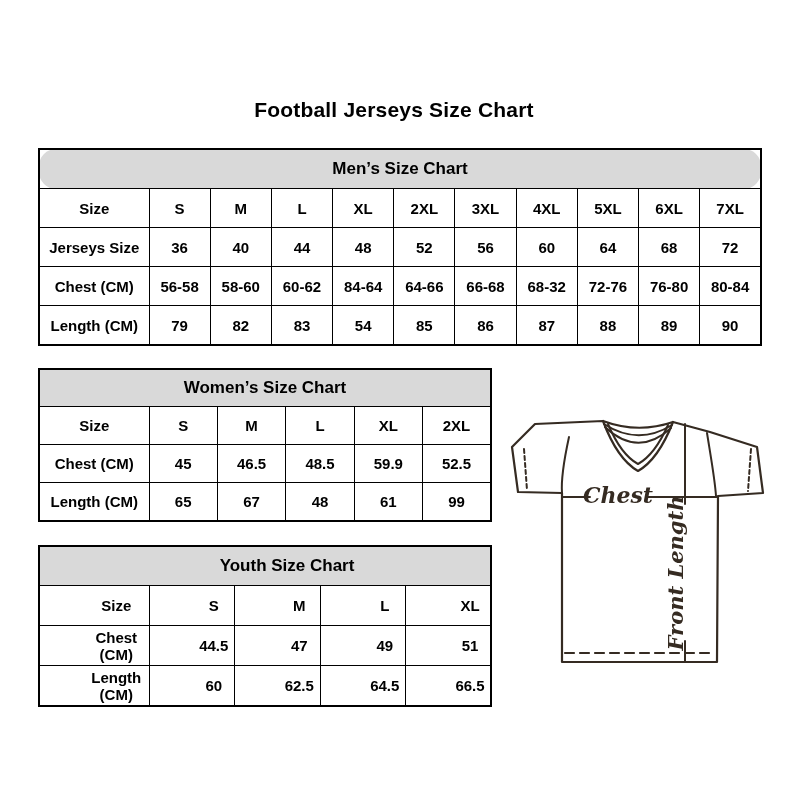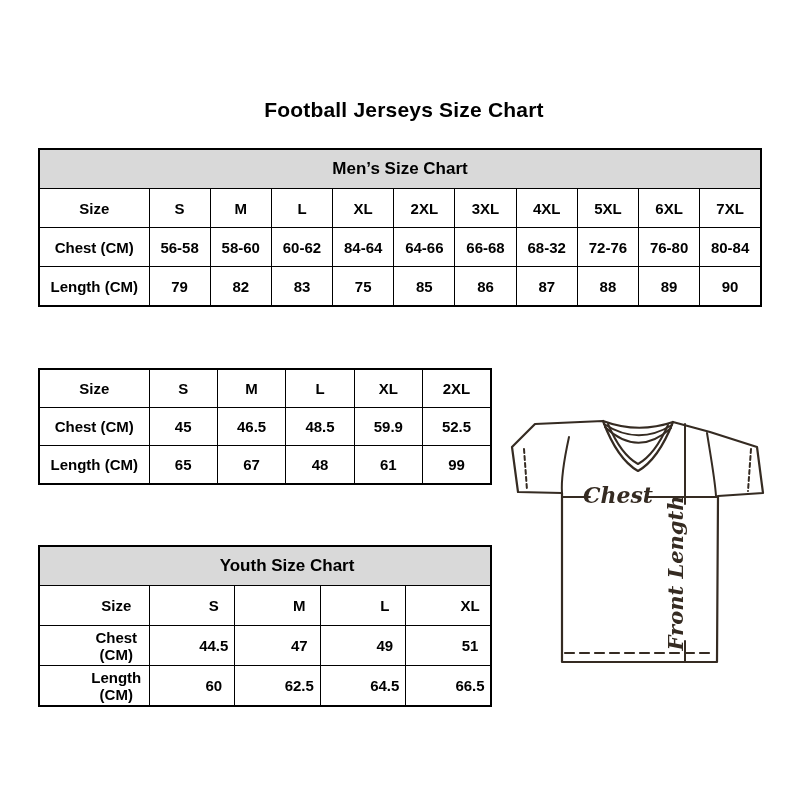--- a/index.html
+++ b/index.html
@@ -1,35 +1,35 @@
 <!DOCTYPE html>
 <html><head>
 <meta charset="utf-8">
 <style>
   html,body { margin:0; padding:0; background:#ffffff; }
   .page {
     position:relative; width:800px; height:800px; background:#ffffff;
     font-family:"Liberation Sans", sans-serif; color:#000; overflow:hidden;
   }
   .title {
-    position:absolute; left:14px; top:98px; width:780px;
+    position:absolute; left:4px; top:98px; width:780px;
     text-align:center; font-size:21px; font-weight:bold; letter-spacing:.2px;
   }
   .tblwrap { position:absolute; }
   .tblwrap table {
     border-collapse:collapse; table-layout:fixed; width:100%;
     border:2px solid #000;
   }
   .tblwrap td {
     border:1.5px solid #000; text-align:center; vertical-align:middle;
     font-weight:bold; font-size:15px; padding:0; overflow:hidden;
   }
   .tblwrap td.hdr { background:#d9d9d9; font-size:17px; }
   #men   { left:38px; top:148px; width:724px; }
-  #men   td { height:38px; } #men td.hdr { height:38px; }
+  #men   td { height:38px;border-radius:17px; } #men td.hdr { height:38px; }
   #women { left:38px; top:368px; width:454px; }
   #women td { height:37px; } #women td.hdr { height:36px; }
   #youth { left:38px; top:545px; width:454px; }
   #youth td { height:39px;padding-left:44px; } #youth td.hdr { height:38px; }
   .jersey { position:absolute; left:505px; top:408px; }
   .jersey text {
     font-family:"DejaVu Serif", serif; font-style:italic; font-weight:bold;
     fill:#352b22;
   }
 </style>
@@ -66,38 +66,51 @@
             <td>L</td>
             <td>XL</td>
             <td>2XL</td>
             <td>3XL</td>
             <td>4XL</td>
             <td>5XL</td>
             <td>6XL</td>
             <td>7XL</td>
           </tr>
           <tr>
+            <td>Jerseys Size</td>
+            <td>36</td>
+            <td>40</td>
+            <td>44</td>
+            <td>48</td>
+            <td>52</td>
+            <td>56</td>
+            <td>60</td>
+            <td>64</td>
+            <td>68</td>
+            <td>72</td>
+          </tr>
+          <tr>
             <td>Chest (CM)</td>
             <td>56-58</td>
             <td>58-60</td>
             <td>60-62</td>
             <td>84-64</td>
             <td>64-66</td>
             <td>66-68</td>
             <td>68-32</td>
             <td>72-76</td>
             <td>76-80</td>
             <td>80-84</td>
           </tr>
           <tr>
             <td>Length (CM)</td>
             <td>79</td>
             <td>82</td>
             <td>83</td>
-            <td>75</td>
+            <td>54</td>
             <td>85</td>
             <td>86</td>
             <td>87</td>
             <td>88</td>
             <td>89</td>
             <td>90</td>
           </tr>
         </tbody>
       </table>
   </div>
@@ -107,20 +120,23 @@
         <colgroup>
           <col style="width:110px">
           <col>
           <col>
           <col>
           <col>
           <col>
         </colgroup>
         <tbody>
           <tr>
+            <td class="hdr" colspan="6">Women’s Size Chart</td>
+          </tr>
+          <tr>
             <td>Size</td>
             <td>S</td>
             <td>M</td>
             <td>L</td>
             <td>XL</td>
             <td>2XL</td>
           </tr>
           <tr>
             <td>Chest (CM)</td>
             <td>45</td>

